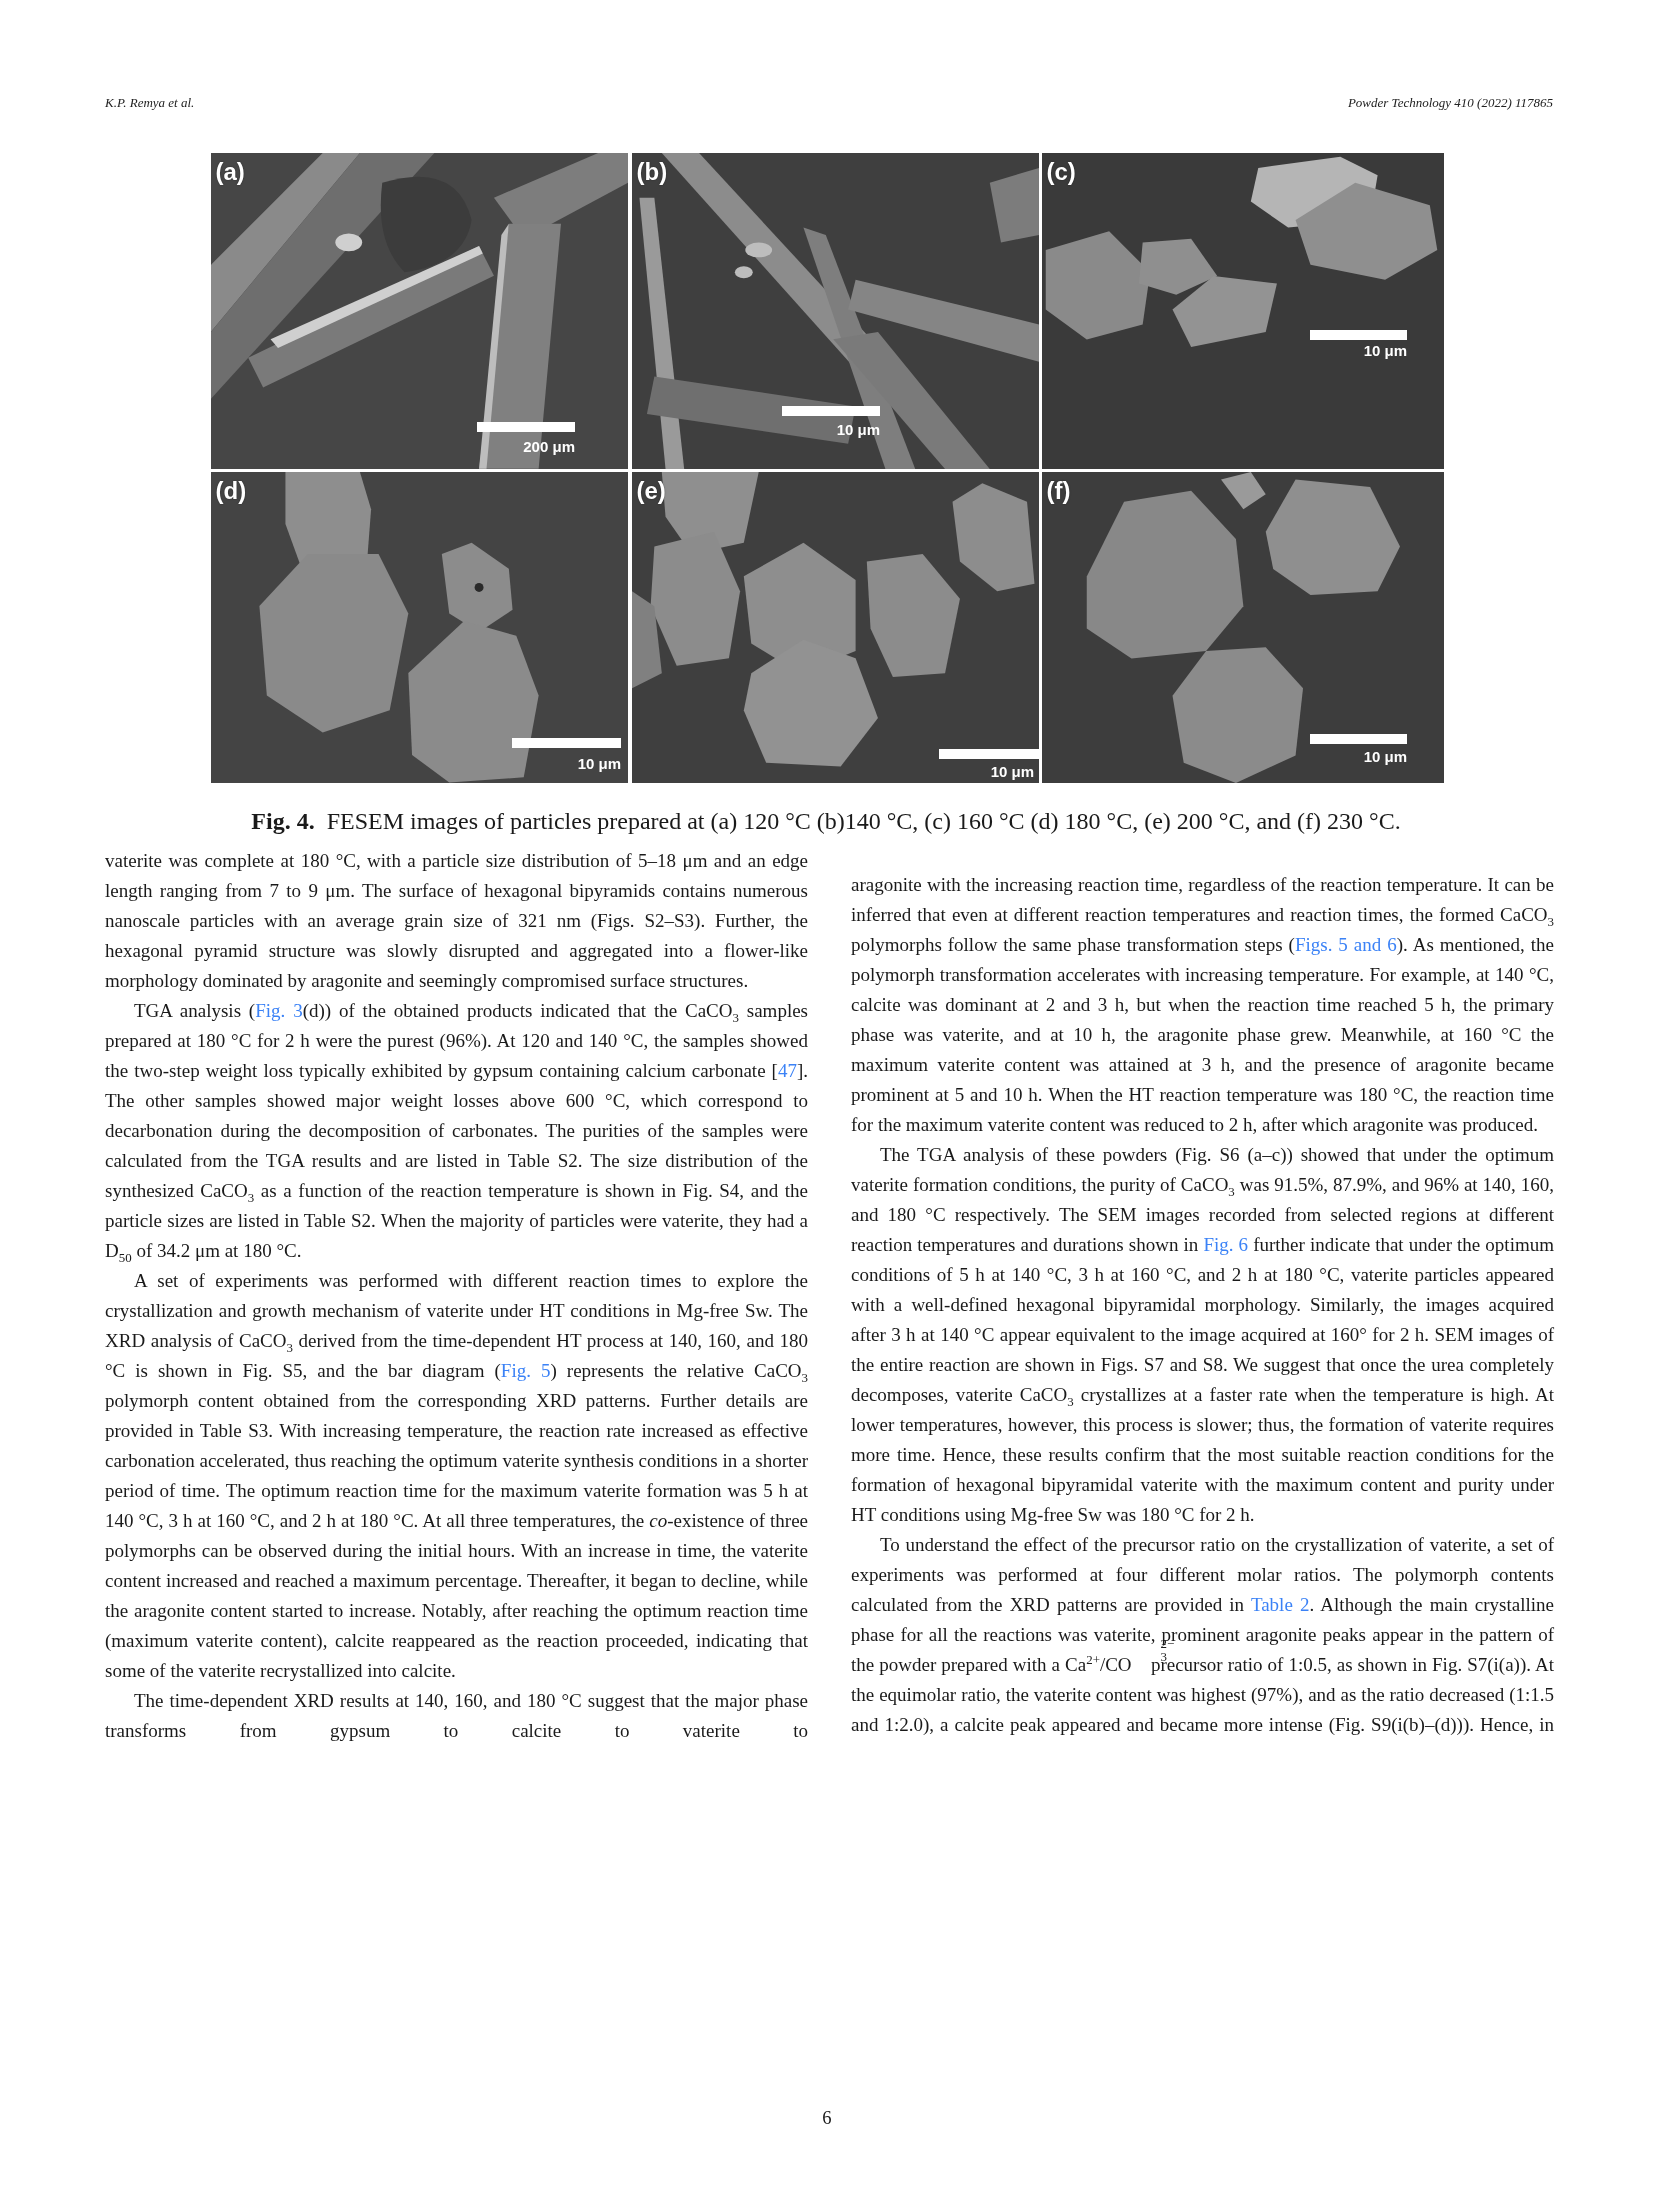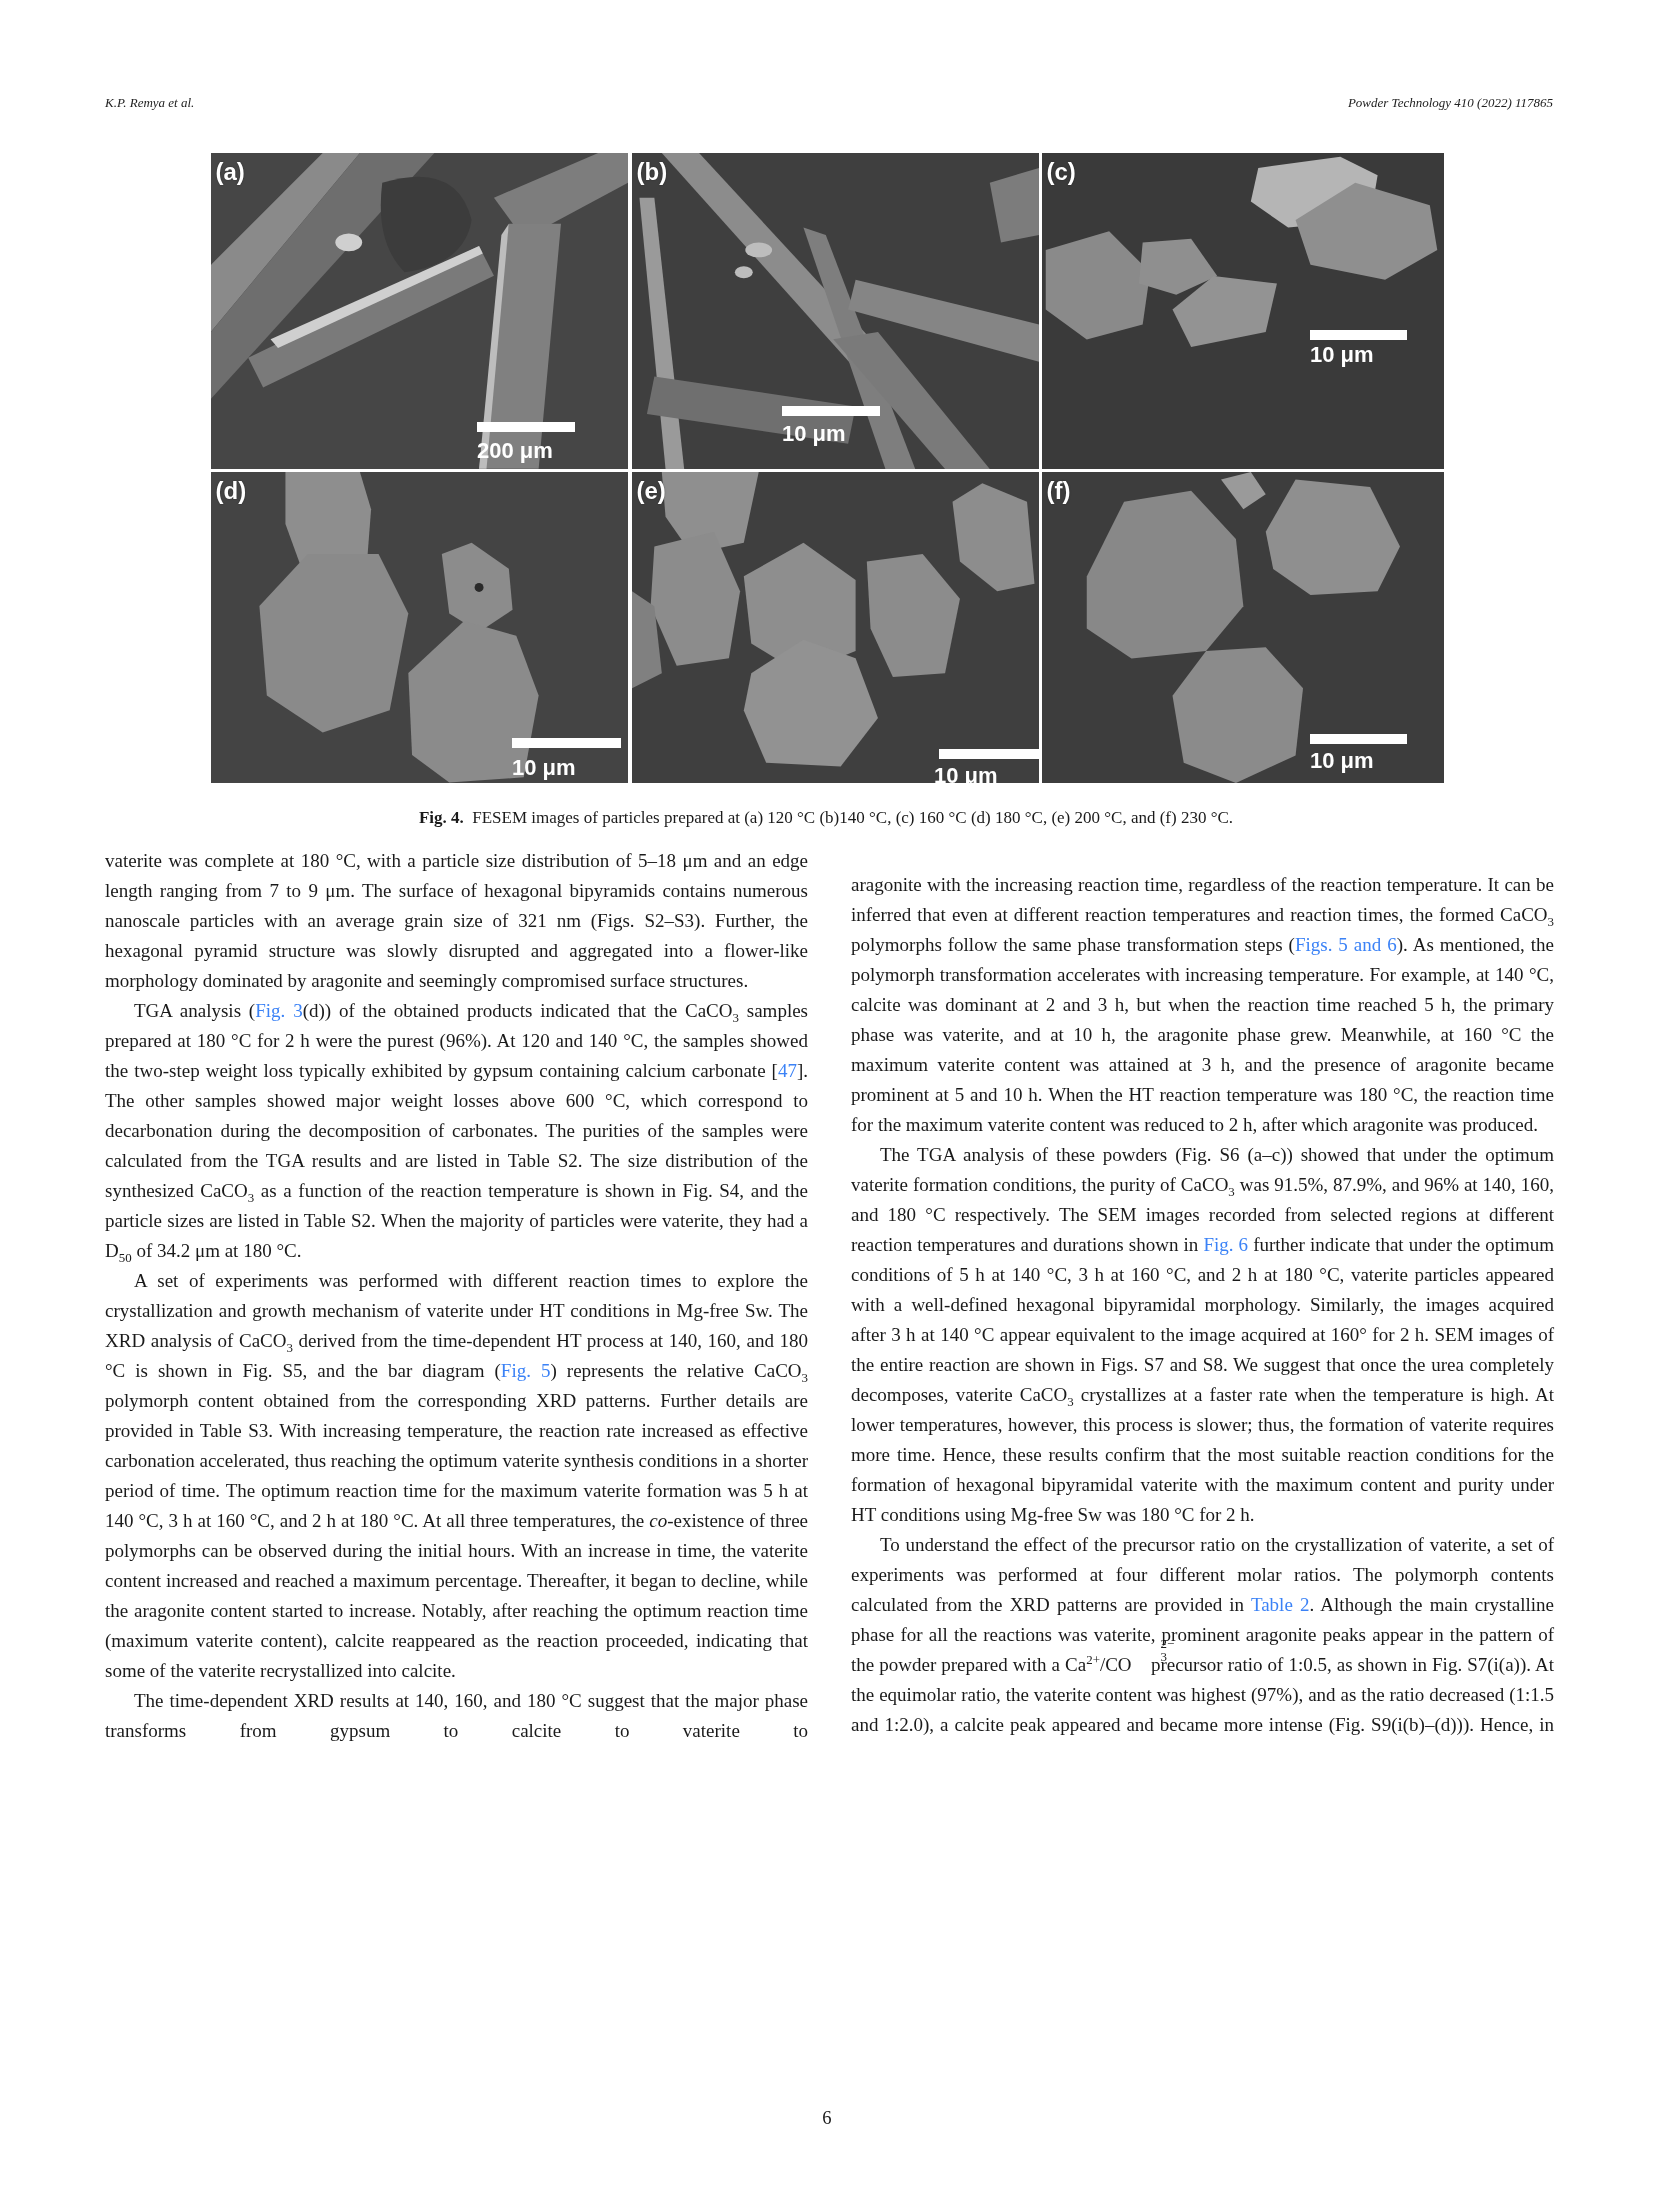--- a/index.html
+++ b/index.html
@@ -11,24 +11,24 @@
 
   .figure { position: absolute; left: 211px; top: 153px; width: 1232px; height: 630px;
             background: #ffffff; }
   .panel { position: absolute; overflow: hidden; background: #4a4a4a; }
   .panel .sem { position: absolute; inset: 0; }
   .panel-label { position: absolute; left: 4.5px; top: 4.5px; color: #fff;
                  font-family: "Liberation Sans", "DejaVu Sans", sans-serif; font-weight: bold; font-size: 24px;
                  text-shadow: 0 0 1.5px rgba(0,0,0,0.5); }
   .scale-bar { position: absolute; background: #fff; height: 9.7px; }
   .scale-text { position: absolute; color: #fff; font-family: "Liberation Sans", "DejaVu Sans", sans-serif;
-                font-weight: bold; font-size: 22px; text-align: left; }
+                font-weight: bold; font-size: 15px; text-align: right; }
 
   .caption { position: absolute; top: 808px; left: 0; width: 1652px; text-align: center;
-             font-size: 17px; color: #1a1a1a; }
+             font-size: 24px; color: #1a1a1a; }
   .caption b { font-weight: bold; }
 
   .col { position: absolute; width: 703px; font-size: 19px; line-height: 30px;
          text-align: justify; hyphens: none; }
   .col-left { left: 105px; top: 846px; }
   .col-right { left: 851px; top: 870px; }
   .col p { margin: 0; }
   .col p.indent { text-indent: 29px; }
   .link { color: #3b82f6; }
   .section-head { font-style: italic; margin: 31px 0 31px 0 !important; text-align: left; }

